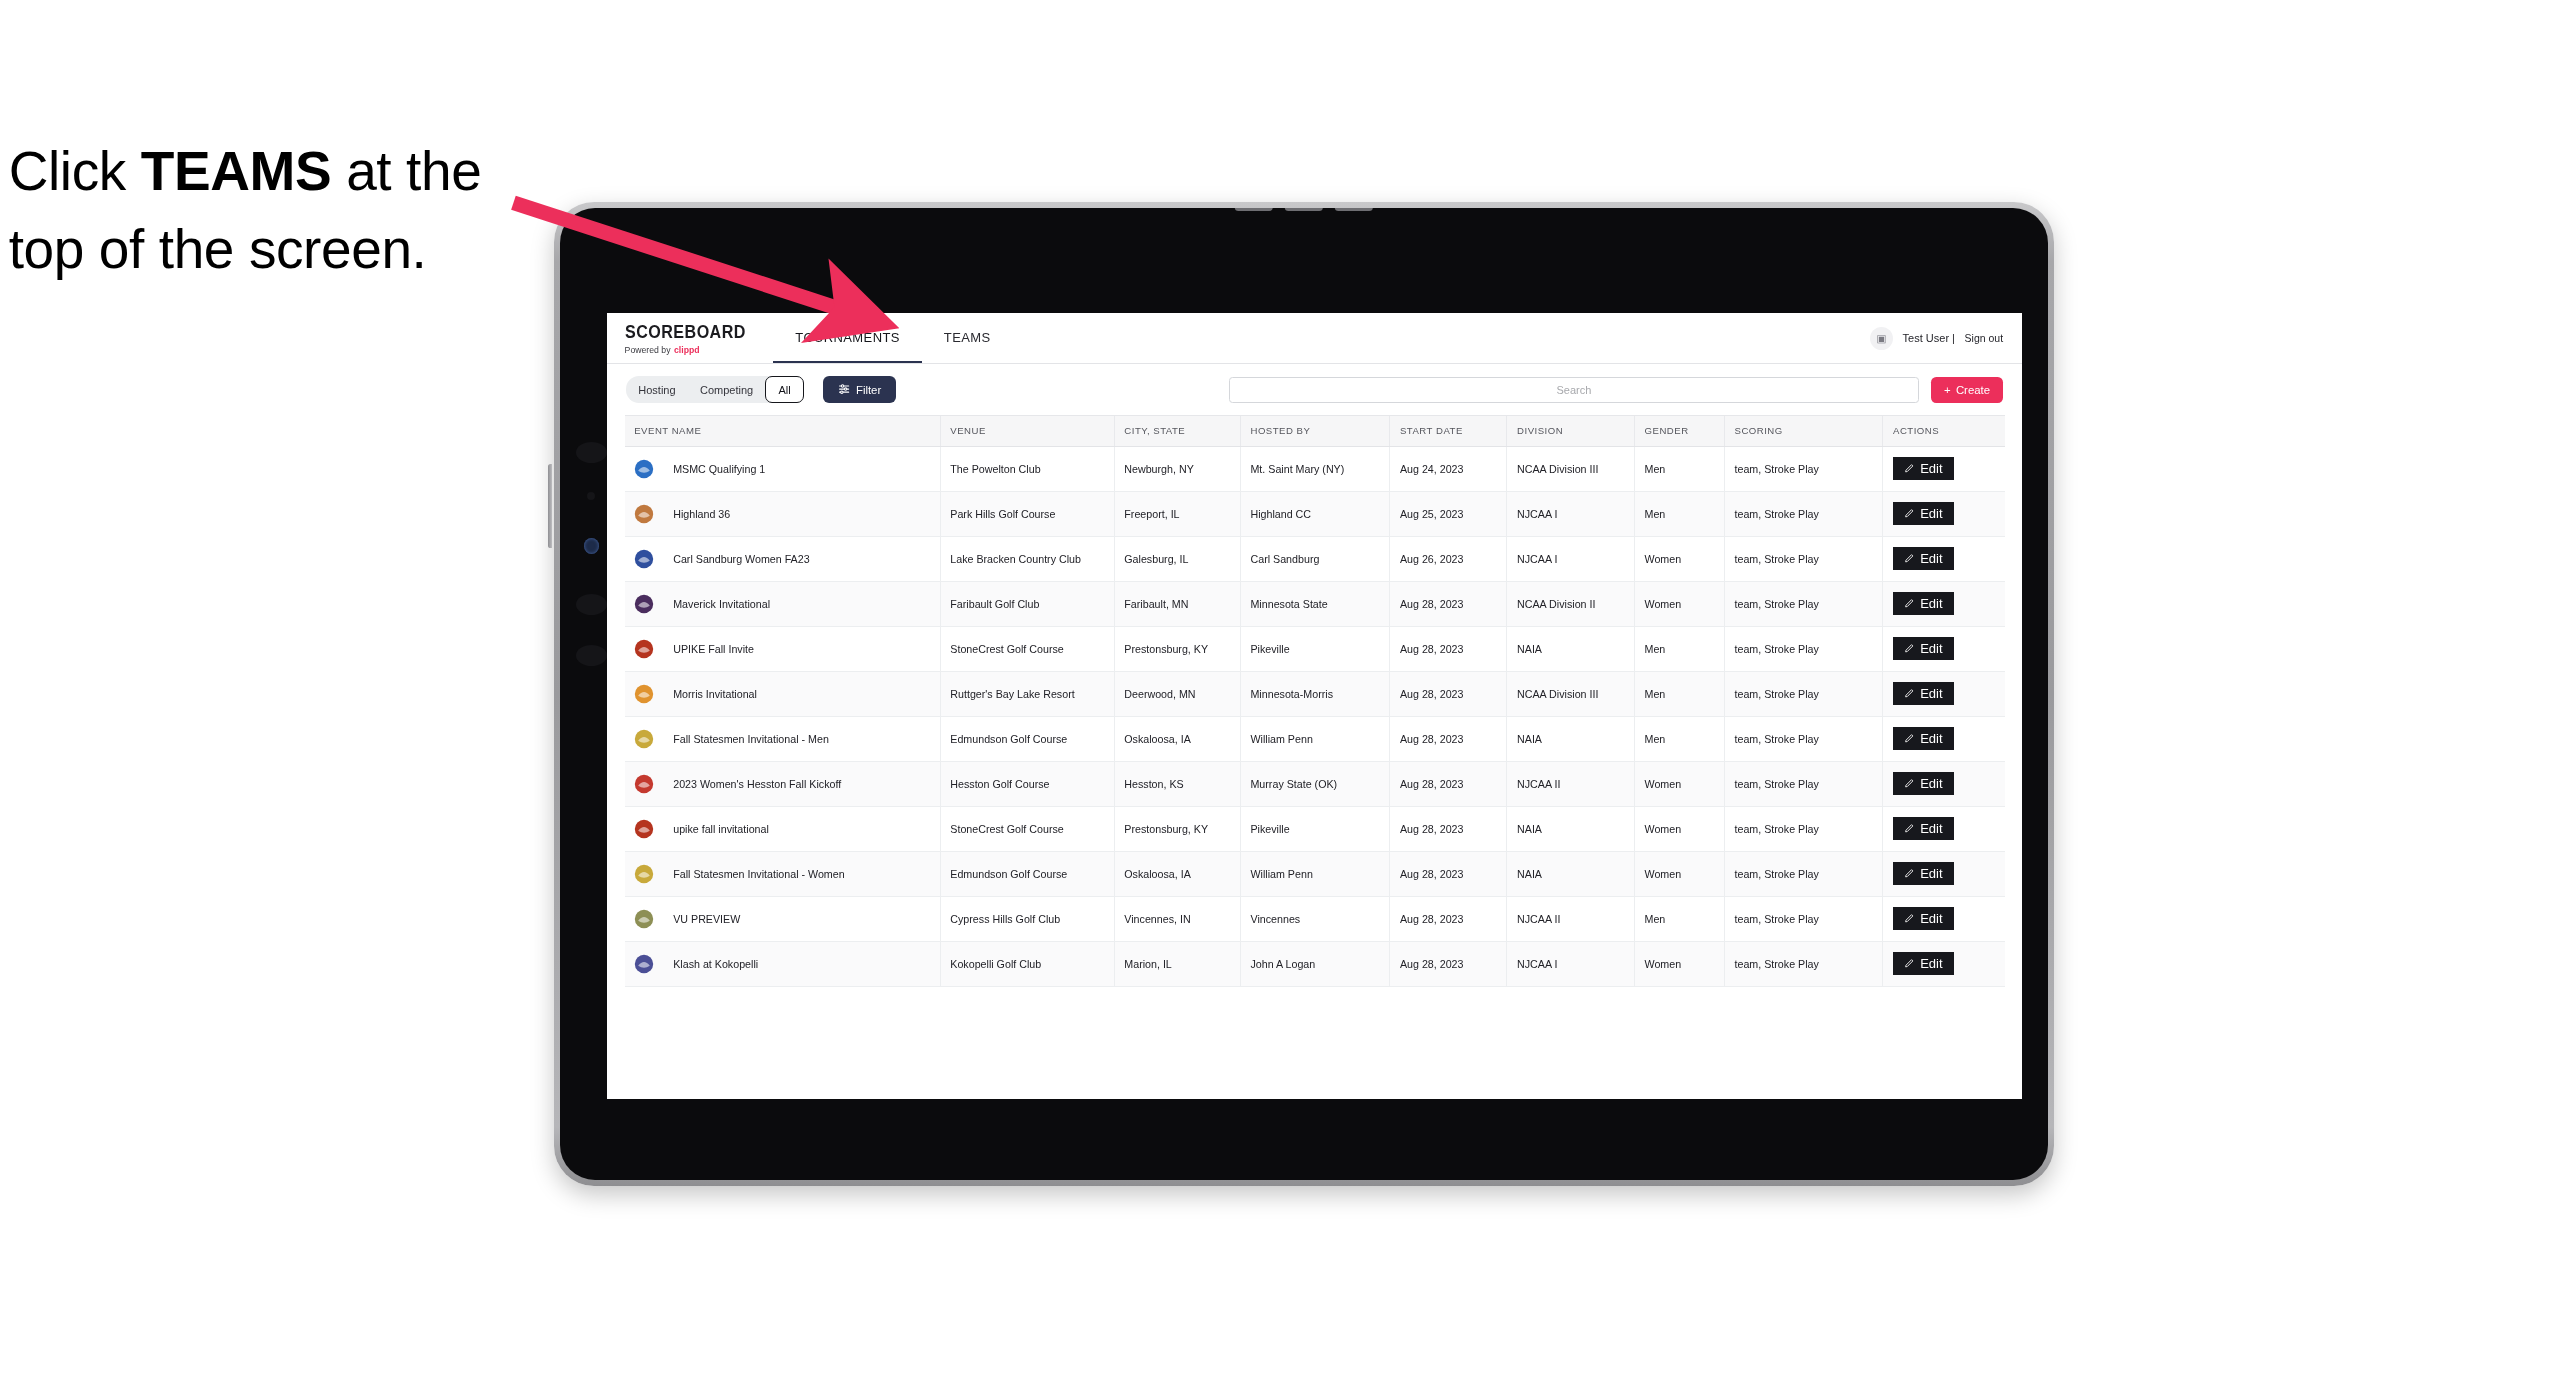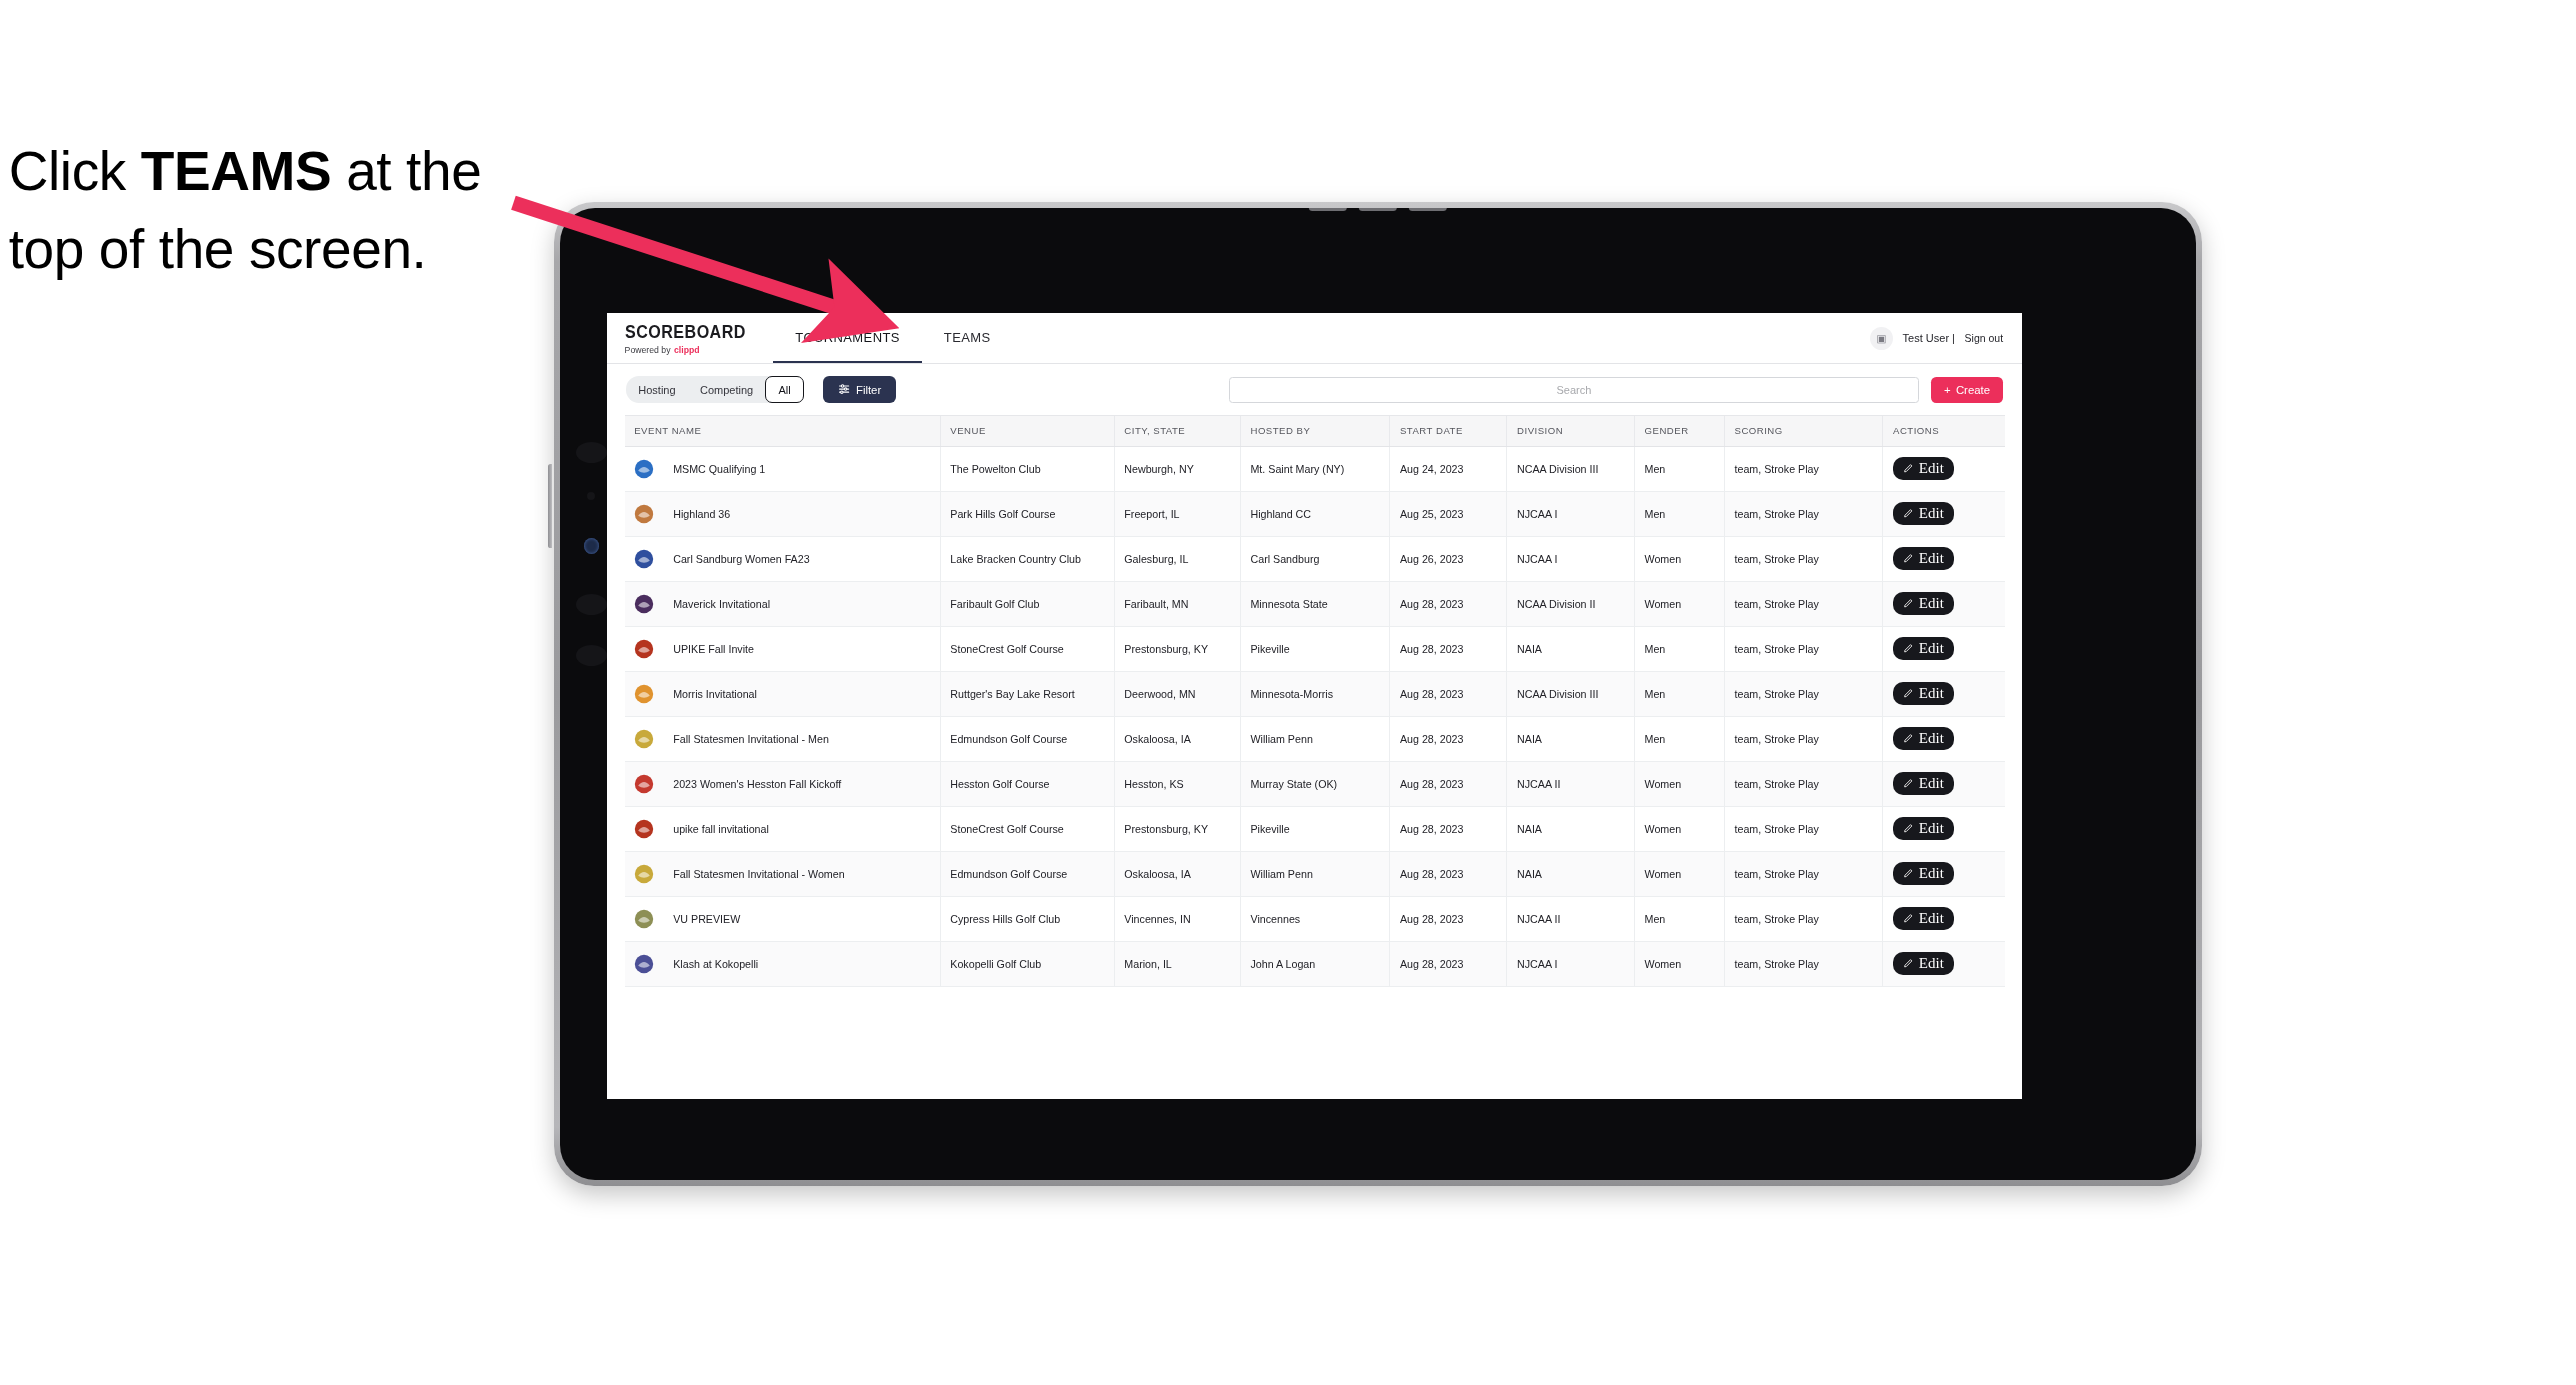--- a/index.html
+++ b/index.html
@@ -16,21 +16,21 @@
     font-family:"Liberation Sans",sans-serif;
     letter-spacing:-0.4px;
   }
   .caption b{font-weight:700;}
 
   
   .arrow-layer{position:absolute;left:0;top:0;width:2576px;height:1386px;pointer-events:none;}
 
   
   .device{
-    position:absolute;left:554px;top:202px;width:1648px;height:984px;
+    position:absolute;left:554px;top:202px;width:1500px;height:984px;
     border-radius:40px;
     background:linear-gradient(180deg,#c9c9cb 0%,#a7a7aa 6%,#9a9a9d 50%,#b6b6b9 94%,#8e8e91 100%);
     box-shadow:0 8.7px 23px rgba(0,0,0,.22);
     padding:6.1px;box-sizing:border-box;
   }
   .device-inner{
     width:100%;height:100%;border-radius:35px;background:#0b0b0d;
     position:relative;overflow:hidden;
   }
   .top-slots{
@@ -121,23 +121,23 @@
   thead th:last-child{border-right:none;}
   tbody td{
     font-size:10.7px;color:#222228;padding:10.5px 0 10.5px 9.6px;border-right:0.9px solid #eceef0;
     border-bottom:0.9px solid #eceef0;white-space:nowrap;overflow:hidden;text-overflow:ellipsis;
   }
   tbody td:last-child{border-right:none;}
   tbody tr:nth-child(even){background:#fafafb;}
   .ev{display:flex;align-items:center;gap:19px;}
   .logo{width:20px;height:20px;flex:0 0 20px;border-radius:2.6px;display:block;}
   .edit-btn{
-    background:#17181d;color:#fff;border:none;border-radius:10px;height:23px;width:61px;
-    display:flex;align-items:center;justify-content:center;gap:5.2px;font-size:15px;cursor:pointer;
-    font-family:Liberation Serif, serif;
+    background:#17181d;color:#fff;border:none;border-radius:0;height:23px;width:61px;
+    display:flex;align-items:center;justify-content:center;gap:5.2px;font-size:13px;cursor:pointer;
+    font-family:Liberation Sans, sans-serif;
   }
   .c-event{width:234px;} .c-venue{width:124px;} .c-city{width:87px;}
   .c-host{width:105px;} .c-date{width:80px;} .c-div{width:88px;}
   .c-gen{width:59px;} .c-score{width:112px;} .c-act{width:84px;}
 </style>
 </head>
 <body>
 
 <div class="caption">
   <span>Click </span><b>TEAMS</b><span> at the top of the screen.</span>

